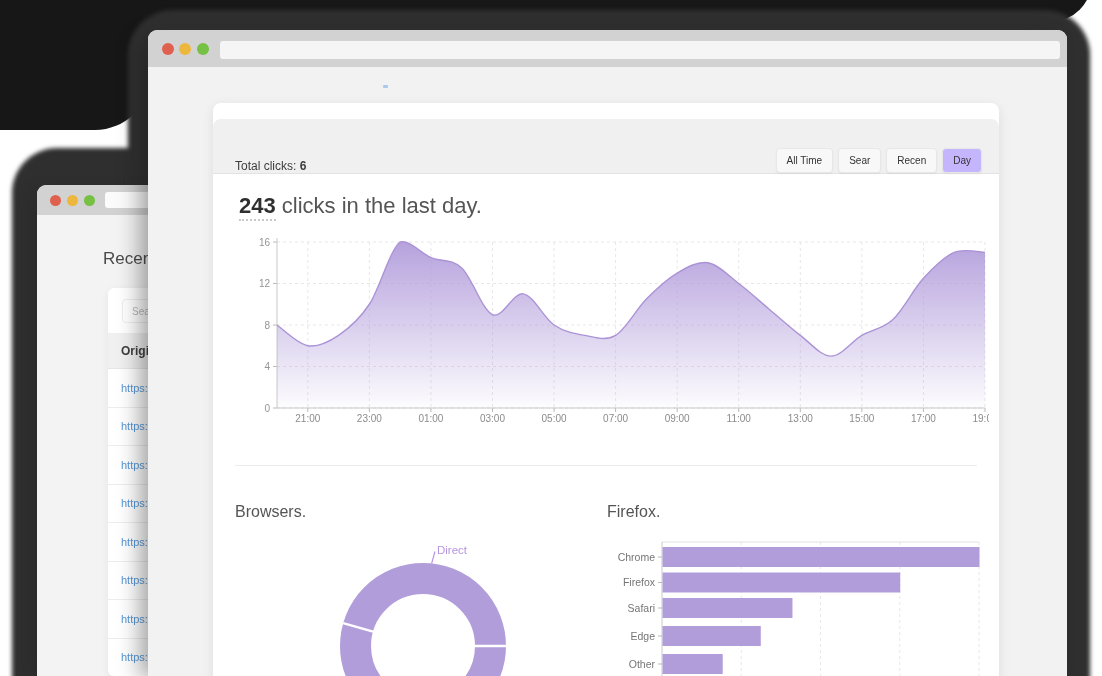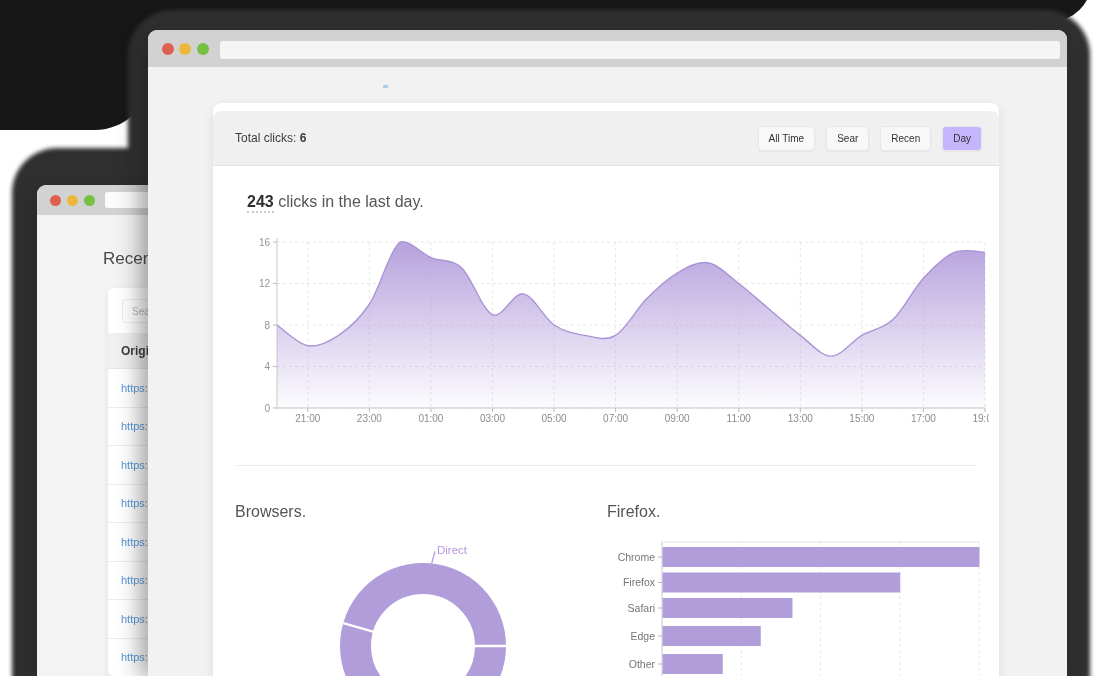--- a/index.html
+++ b/index.html
@@ -48,32 +48,32 @@
   .win-front{left:148px;top:30px;width:919px;height:646px;background:#f2f2f3;z-index:5;
              box-shadow:-12px 6px 22px -4px rgba(25,25,25,.4)}
   .win-front .titlebar{height:37px}
   .win-front .dot{width:12px;height:12px;top:13px}
   .win-front .urlbar{left:72px;top:11px;width:840px;height:18px;background:#f5f5f5}
   .dot.red{background:#e0604f}.dot.yellow{background:#edb73e}.dot.green{background:#76c043}
   .blue-dash{left:235px;top:55px;width:5px;height:3px;background:#a9c9ef;border-radius:1px}
 
   .card{left:65px;top:73px;width:786px;height:590px;background:#fff;border-radius:8px;
         box-shadow:0 3px 12px rgba(0,0,0,.09)}
-  .card-header{position:absolute;left:0;top:8px;width:100%;height:55px;background:#f0f0f1;
+  .card-header{position:absolute;left:0;top:16px;width:100%;height:55px;background:#f0f0f1;
                border-bottom:1px solid #e3e3e3;border-radius:8px 8px 0 0;
-               display:flex;align-items:center;box-sizing:border-box;padding:0 17px 0 22px}
+               display:flex;align-items:flex-end;box-sizing:border-box;padding:0 17px 0 22px}
   .total{font-size:12px;color:#3d3d3d}
   .total b{font-weight:bold}
-  .range-buttons{margin-left:auto;display:flex;gap:11px}
+  .range-buttons{margin-left:auto;display:flex;gap:5px}
   .range-btn{background:#f8f8f8;border:1px solid #e7e7e7;border-radius:4px;
              padding:6px 10px;font-size:10px;color:#333;cursor:pointer;
              box-shadow:0 1px 2px rgba(0,0,0,.05);font-family:inherit}
   .range-btn.active{background:#c4b5fd}
 
-  .headline{left:34px;top:90px;font-size:16px;color:#555}
+  .headline{left:26px;top:90px;font-size:22px;color:#555}
   .headline b{color:#2f2f2f;border-bottom:2px dotted #c9c9c9;padding-bottom:1px}
 
   .divider{left:22px;top:362px;width:742px;height:0;border-top:1px solid #ececec}
   .section-title{font-size:16px;color:#555}
   .st-referrals{left:22px;top:400px}
   .st-browsers{left:394px;top:400px}
 
   svg text{font-family:"Liberation Sans",sans-serif}
 </style>
 </head>

